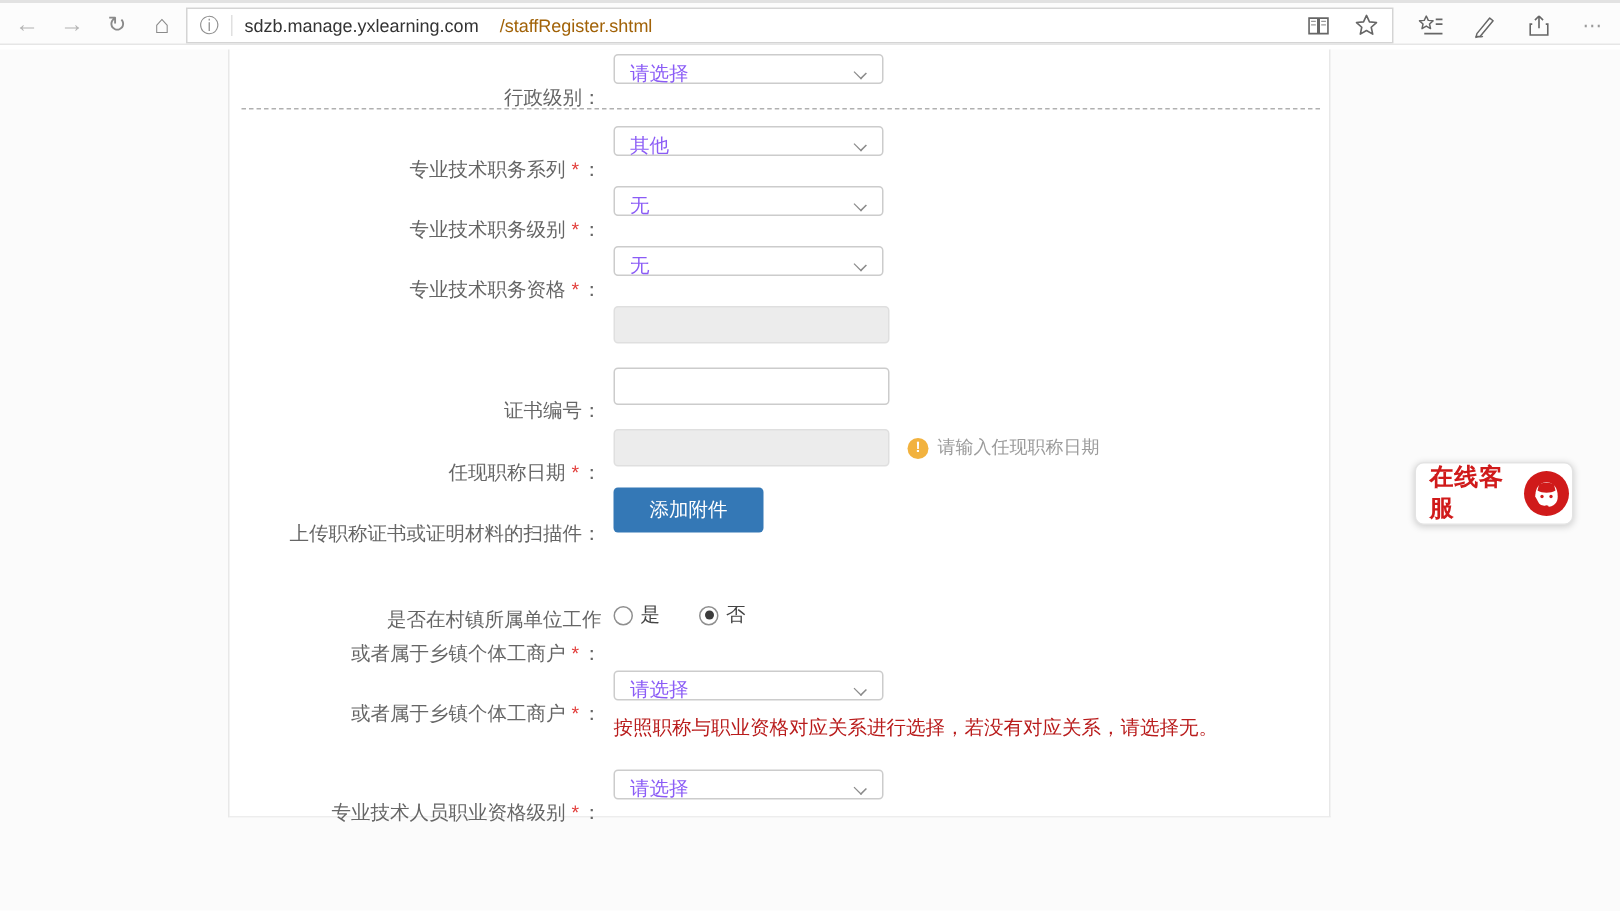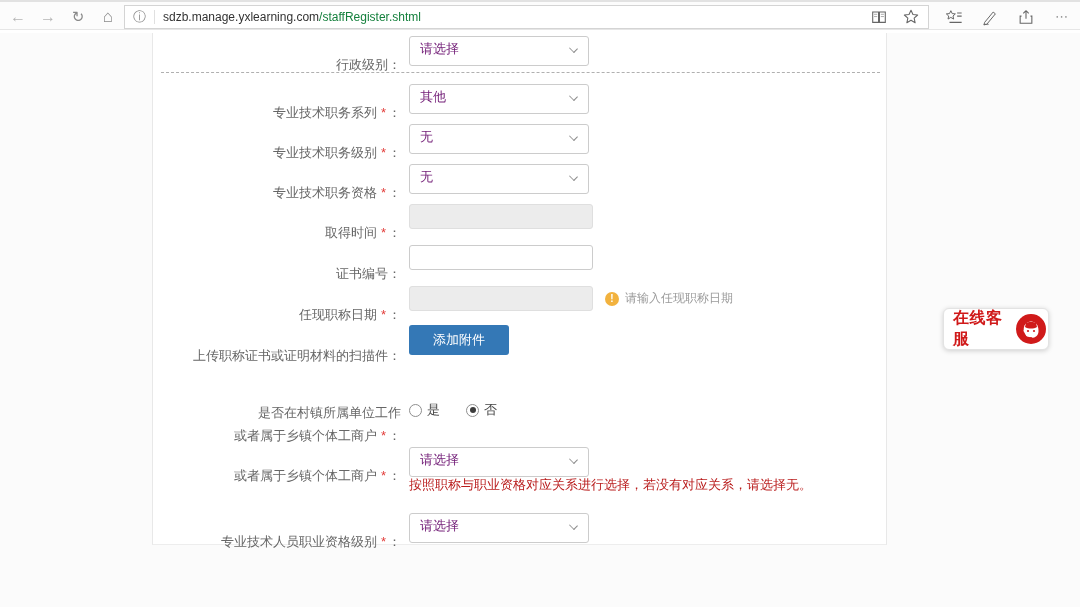--- a/index.html
+++ b/index.html
@@ -11,40 +11,40 @@
     background:#fcfcfc; border-top:2px solid #e2e2e2; border-bottom:1px solid #e6e6e6; }
   .navico { position:absolute; top:4px; width:24px; height:22px; text-align:center;
     font-size:16px; line-height:22px; color:#8a8a8a; cursor:pointer; }
   .navico.dim { color:#b5b5b5; }
   #back{left:6px;} #fwd{left:36px;} #refresh{left:66px; font-size:15px;} #home{left:96px; font-size:17px;}
   .addrbar { position:absolute; left:124px; top:3px; width:805px; height:24px;
     background:#fff; border:1px solid #d4d4d4; display:flex; align-items:center; }
   .info-ic { margin-left:8px; color:#8f8f8f; font-size:13px; }
   .addr-sep { width:1px; height:14px; background:#e0e0e0; margin:0 8px; }
   .urltext { font-size:12px; color:#333; white-space:nowrap; }
-  .urltext .path { color:#15803d; }
+  .urltext .path { color:#a16207;padding-left:14px; }
   .addr-right { position:absolute; right:8px; top:0; height:22px; display:flex; align-items:center; gap:14px; }
   .svgic { width:18px; height:18px; display:block; cursor:pointer; }
   .tb-right { position:absolute; right:0; top:0; height:29px; display:flex; align-items:center; }
   .tb-btn { width:36px; height:29px; display:flex; align-items:center; justify-content:center; cursor:pointer; }
   .more-dot { color:#9a9a9a; font-size:13px; letter-spacing:1px; }
 
   
   .page { position:absolute; left:0; top:33px; width:1080px; height:574px; background:#fbfbfb; }
   .panel { position:absolute; left:152px; top:0; width:735px; height:512px; background:#fff;
     border-left:1px solid #e8e8e8; border-right:1px solid #e8e8e8; border-bottom:1px solid #ededed; }
 
   .row { position:absolute; left:0; width:100%; height:25px; }
   .lbl { position:absolute; left:0; top:16px; width:248px; text-align:right;
     font-size:13px; color:#666; line-height:25px; white-space:nowrap; }
   .req { color:#e23c39; margin:0 2px 0 4px; }
   .ctl { position:absolute; left:256px; top:0; }
 
-  .select { position:relative; width:180px; height:30px; background:#fff;
-    border:1px solid #ccc; border-radius:3px; font-size:13px; color:#701a75;
+  .select { position:relative; width:180px; height:20px; background:#fff;
+    border:1px solid #ccc; border-radius:3px; font-size:13px; color:#8b5cf6;
     line-height:23px; padding-left:10px; cursor:pointer; }
   .chev { position:absolute; right:11px; top:8px; width:7px; height:7px;
     border-right:1.5px solid #8a8a8a; border-bottom:1.5px solid #8a8a8a;
     transform:rotate(45deg) scaleY(.8); }
   .input { width:184px; height:25px; background:#fff; border:1px solid #ccc;
     border-radius:3px; font-size:13px; color:#333; padding-left:8px; }
   .input.disabled { background:#ececec; border-color:#dfdfdf; }
 
   .divider { position:absolute; left:8px; right:6px; top:39px; border-top:1px dashed #9d9d9d; opacity:.8; }
 
@@ -176,21 +176,20 @@
       <div class="lbl"><span>专业技术职务资格</span><span class="req">*</span><span>：</span></div>
       <div class="ctl">
         <div class="select">
           <span>无</span>
           <span class="chev"></span>
         </div>
       </div>
     </div>
 
     <div class="row" id="r-obtain">
-      <div class="lbl"><span>取得时间</span><span class="req">*</span><span>：</span></div>
       <div class="ctl">
         <input class="input disabled" disabled="" value="" style="">
       </div>
     </div>
 
     <div class="row" id="r-tdate">
       <div class="lbl"><span>任现职称日期</span><span class="req">*</span><span>：</span></div>
       <div class="ctl">
         <input class="input disabled" disabled="" value="" style="">
       </div>

